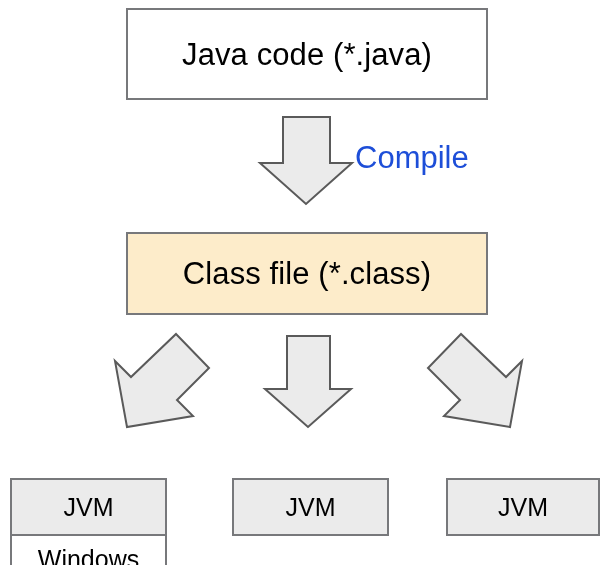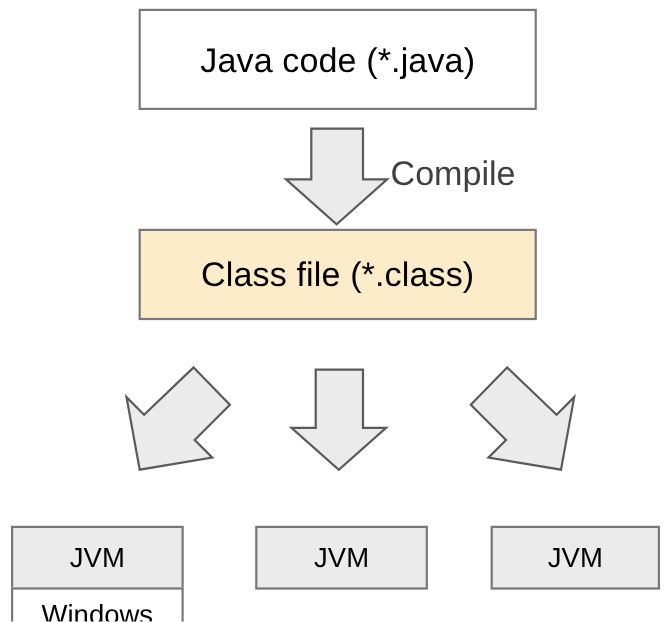--- a/index.html
+++ b/index.html
@@ -47,21 +47,21 @@
     left: 126px;
     top: 8px;
     width: 362px;
     height: 92px;
     background: #ffffff;
   }
 
   
   #classfile-node {
     left: 126px;
-    top: 208px;
+    top: 232px;
     width: 362px;
     height: 83px;
     background: #fdecca;
   }
 
   
   .platform-node {
     position: absolute;
     box-sizing: border-box;
     width: 157px;
@@ -114,21 +114,21 @@
   }
 
   
   #compile-label {
     position: absolute;
     left: 355px;
     top: 142px;
     font-size: 31px;
     line-height: 1;
     white-space: nowrap;
-    color: #404040;
+    color: #1d4ed8;
   }
 </style>
 </head>
 <body style="background: rgb(255, 255, 255);">
 
 <div id="diagram-canvas">
 
   <div class="node" id="source-node" style="background: rgb(255, 255, 255); border-color: rgb(119, 120, 123);">
     <span class="node-label">Java code (*.java)</span>
   </div>

